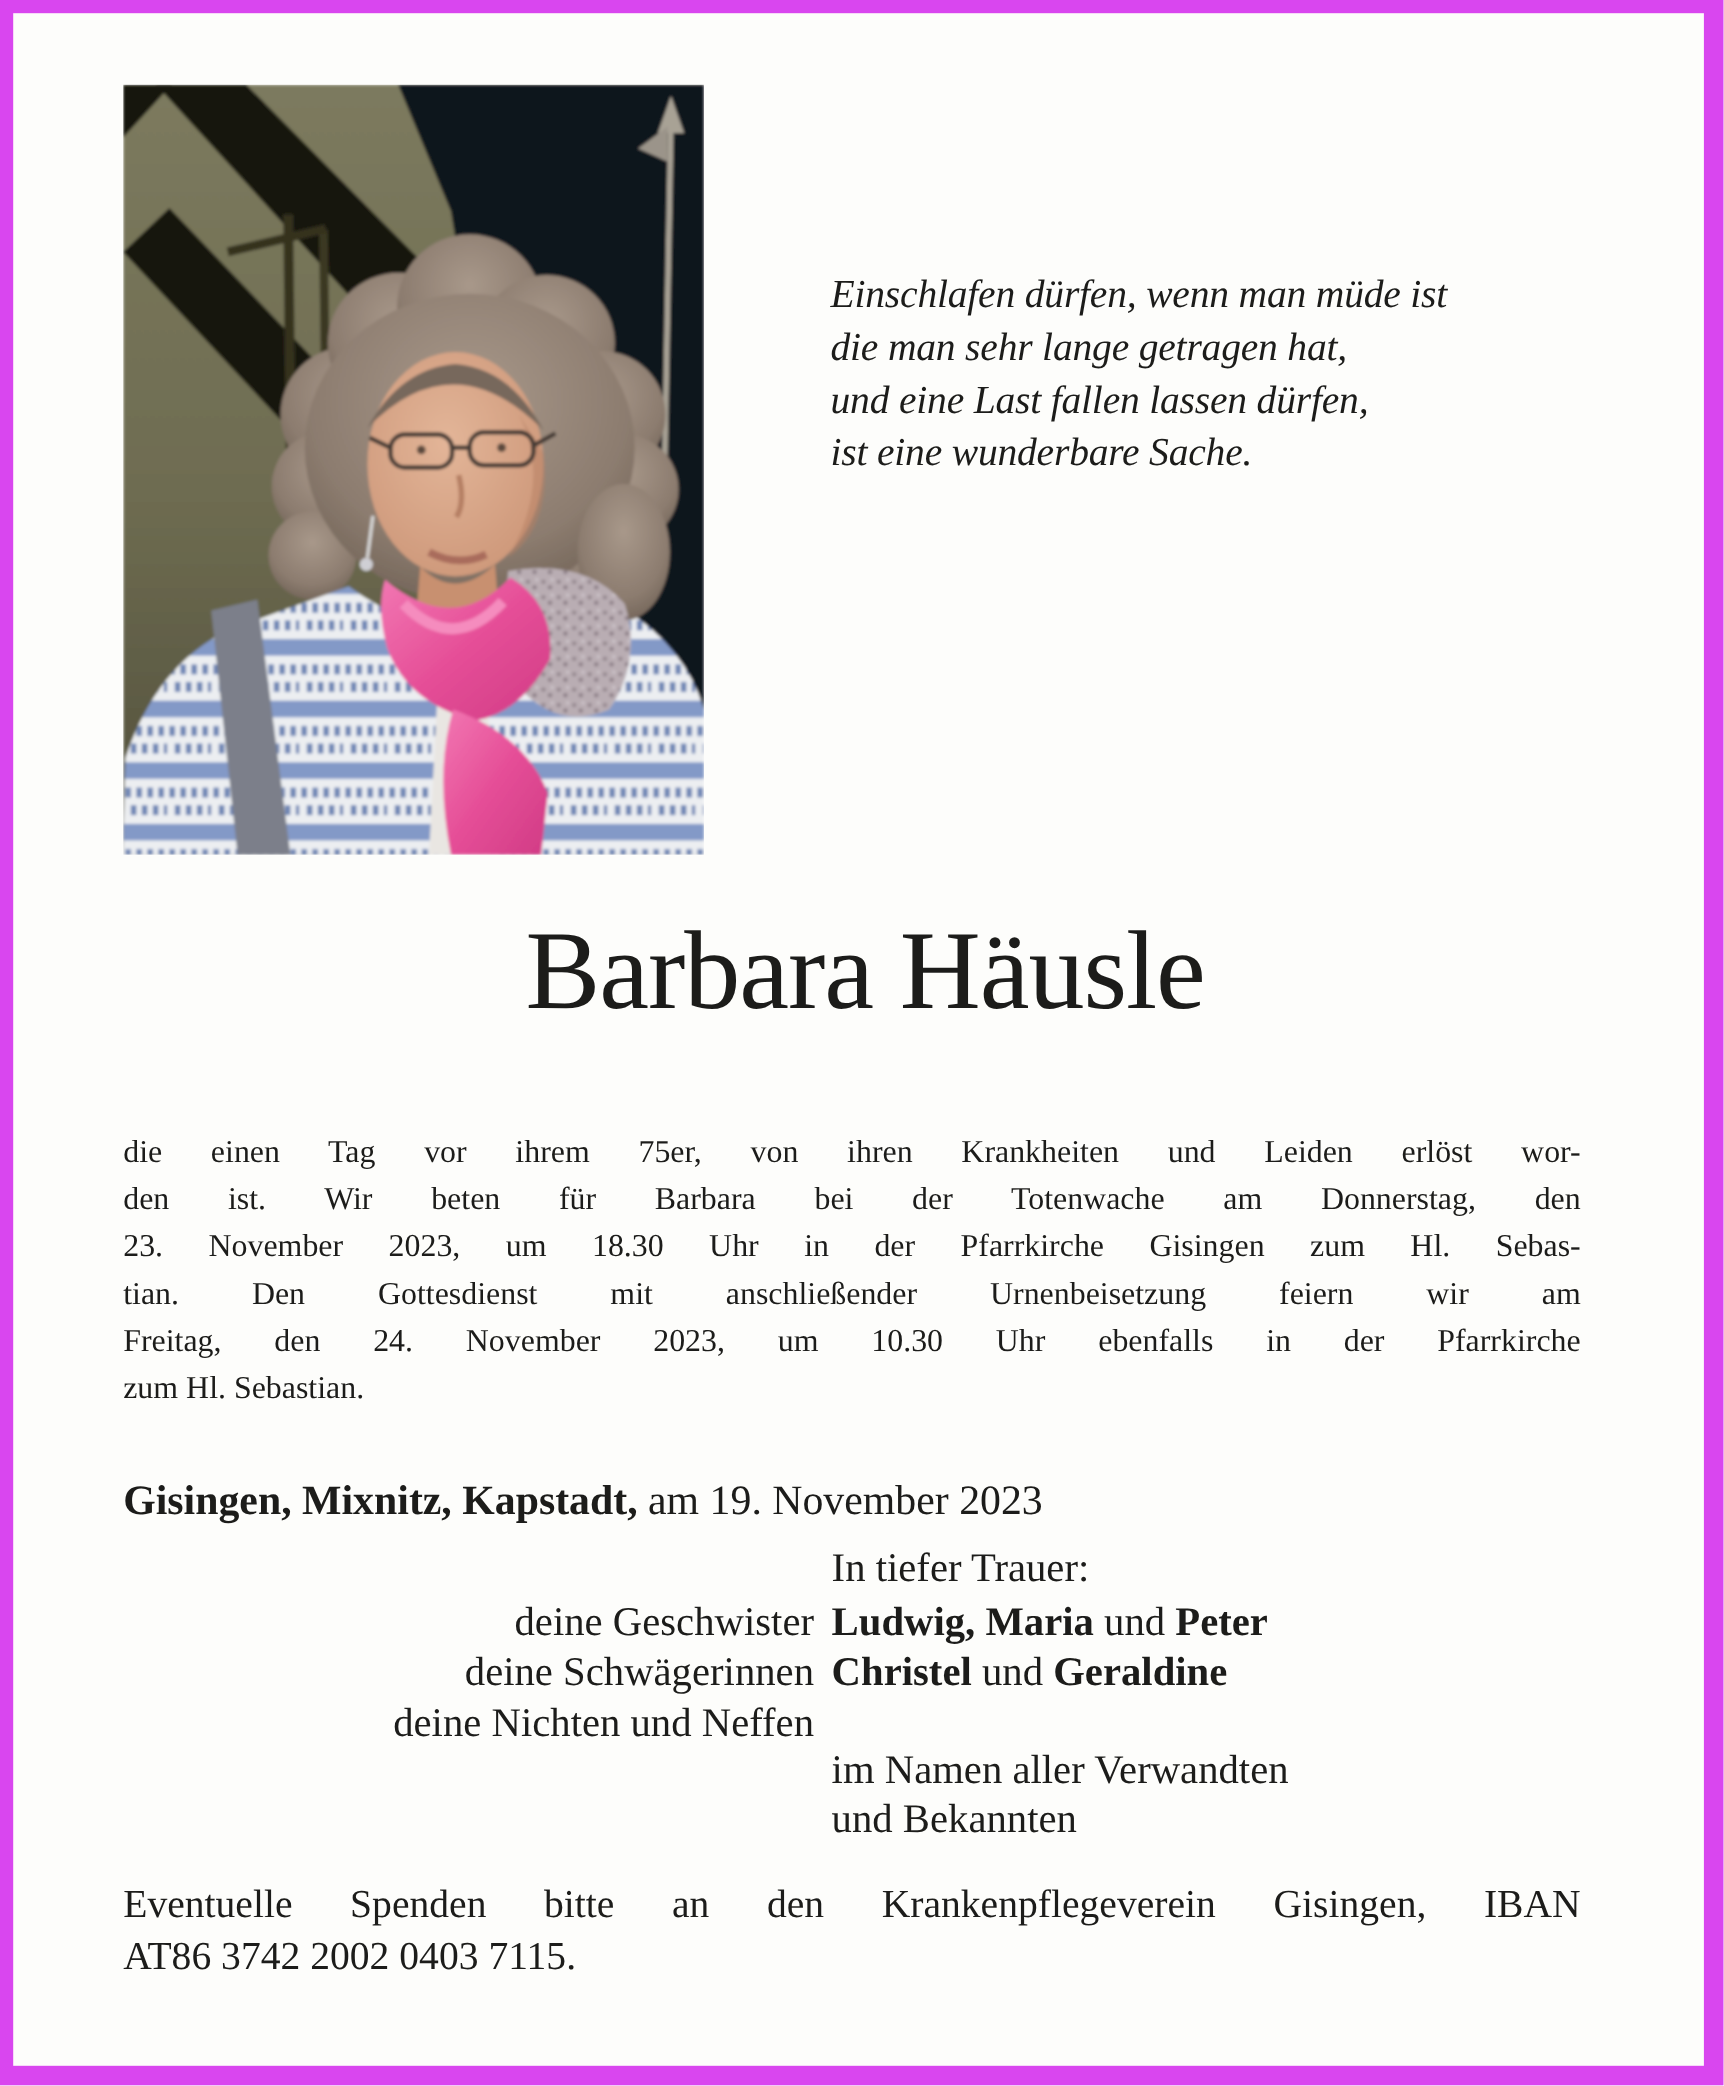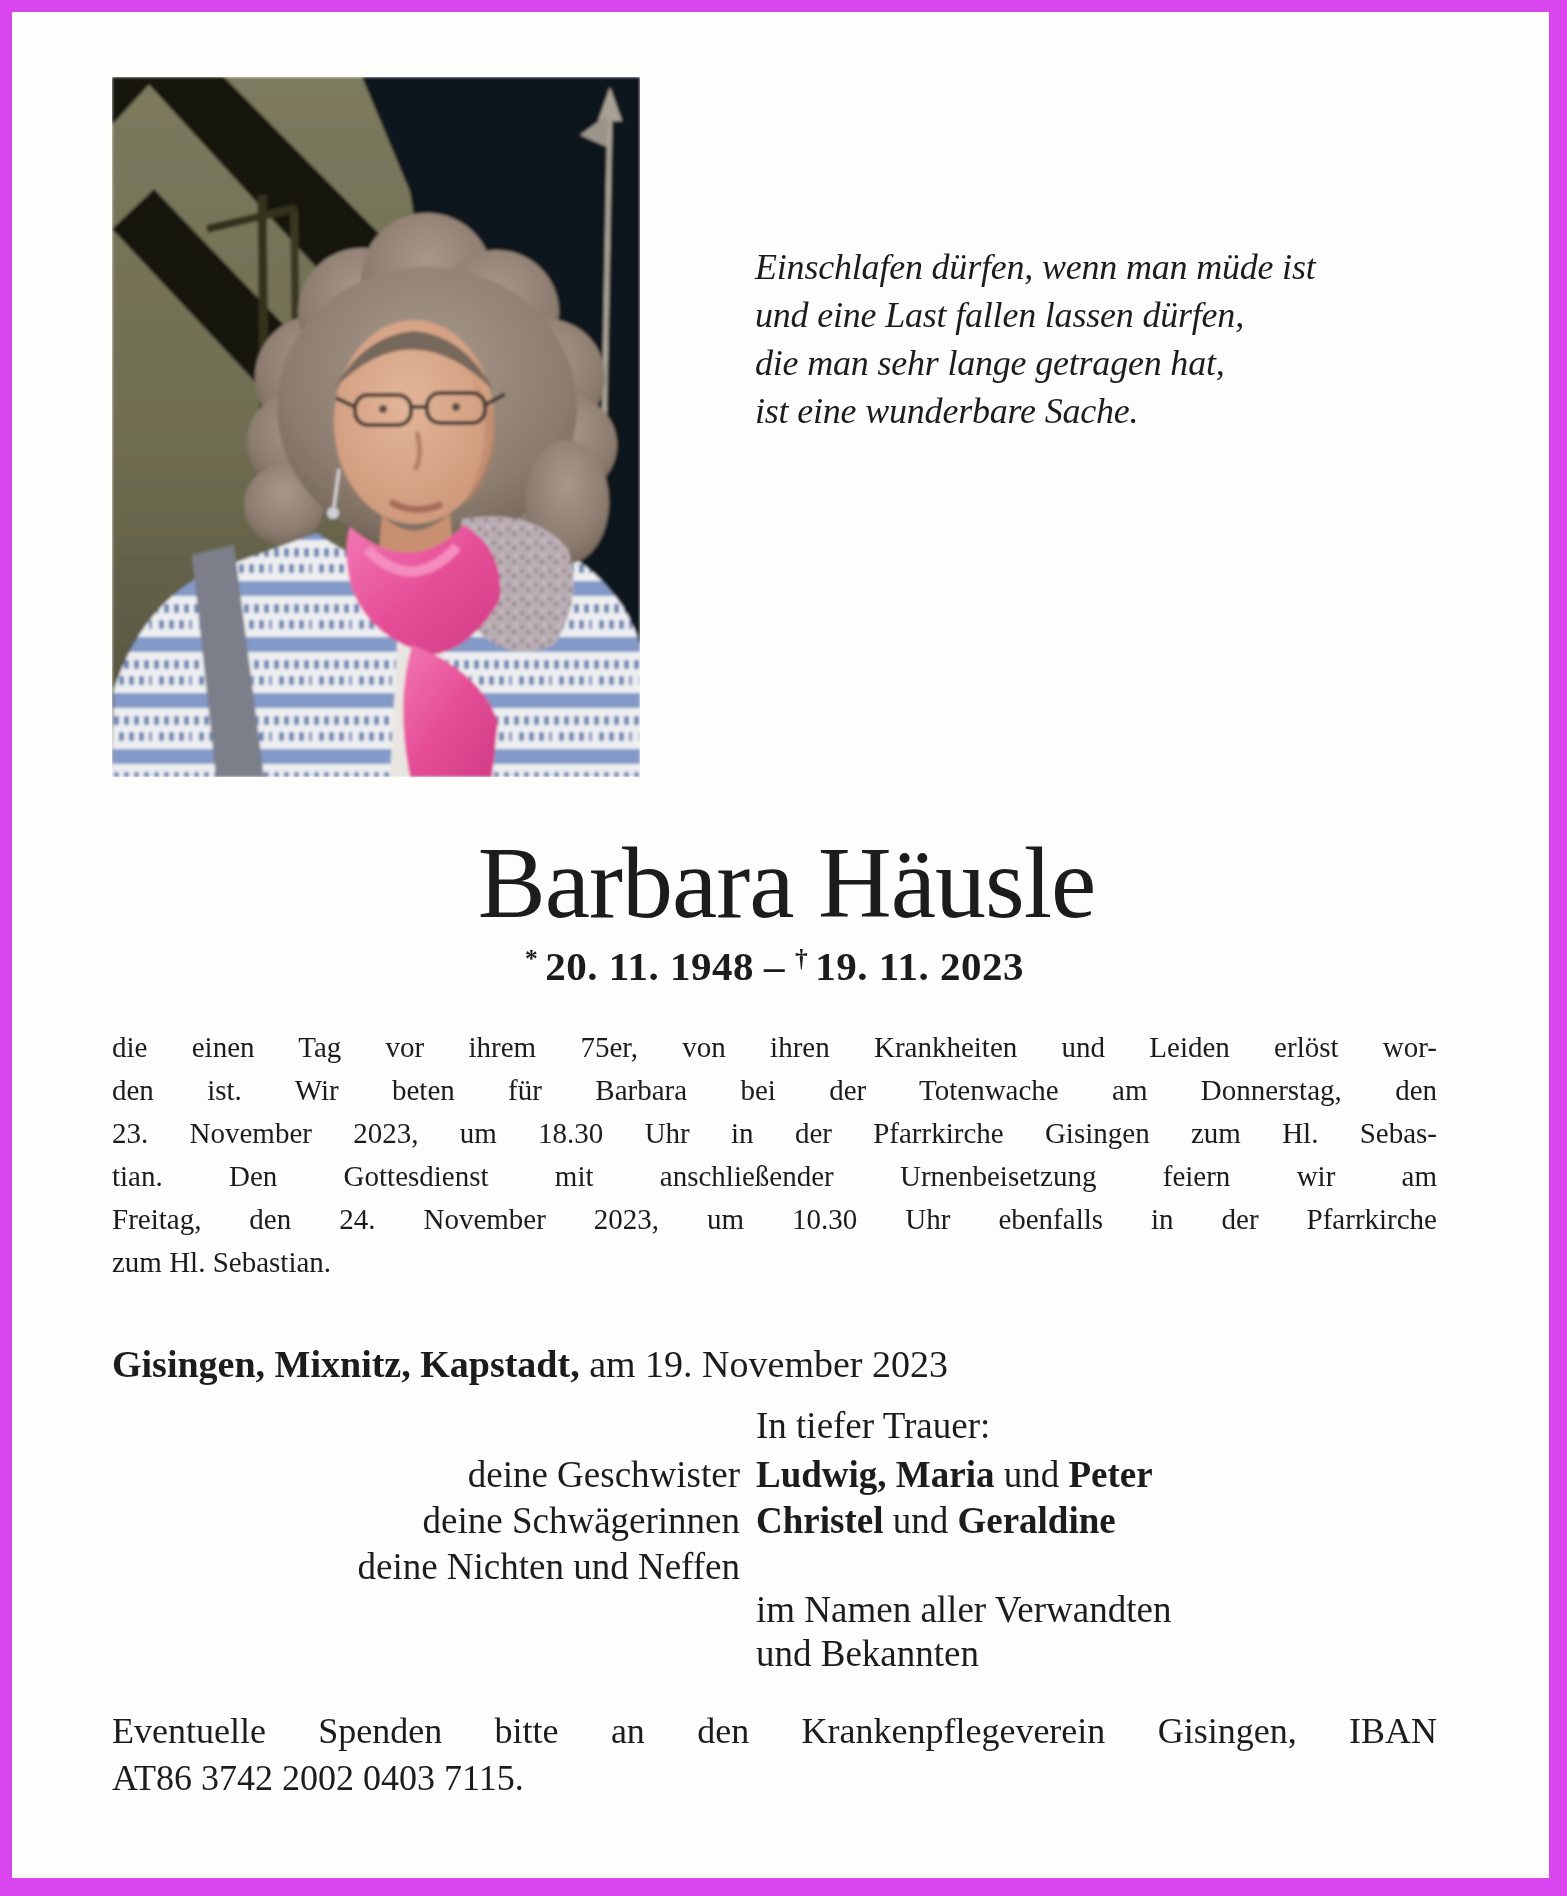--- a/index.html
+++ b/index.html
@@ -139,31 +139,28 @@
         <path d="M80 478 L122 468 L152 700 L104 700 Z" fill="#7b7f8a"></path>
         <path d="M350 442 Q420 430 456 472 Q472 522 442 568 Q396 588 360 548 Q344 492 350 442 Z" fill="url(#speck)"></path>
         <path d="M238 450 Q300 502 352 448 Q392 472 388 522 Q360 572 320 578 Q258 562 240 512 Q230 477 238 450 Z" fill="url(#pinkg)"></path>
         <path d="M300 568 Q366 592 386 644 L380 700 L298 700 Q283 624 300 568 Z" fill="url(#pinkg)"></path>
         <path d="M255 472 Q300 518 345 470" stroke="#f58cbe" stroke-width="10" fill="none"></path>
       </g>
     </svg>
 
     <div class="quote">
         <div class="qline">Einschlafen dürfen, wenn man müde ist</div>
+        <div class="qline">die man sehr lange getragen hat,</div>
         <div class="qline">und eine Last fallen lassen dürfen,</div>
-        <div class="qline">die man sehr lange getragen hat,</div>
         <div class="qline">ist eine wunderbare Sache.</div>
       </div>
 
 
     <h1 class="title">Barbara Häusle</h1>
 
-    <div class="dates">
-      <span class="sym">*</span><span>20. 11. 1948</span><span class="dash">–</span><span class="sym">†</span><span>19. 11. 2023</span>
-    </div>
 
     <div class="announce jblock">
         <div class="jline">die einen Tag vor ihrem 75er, von ihren Krankheiten und Leiden erlöst wor-</div>
         <div class="jline">den ist. Wir beten für Barbara bei der Totenwache am Donnerstag, den</div>
         <div class="jline">23. November 2023, um 18.30 Uhr in der Pfarrkirche Gisingen zum Hl. Sebas-</div>
         <div class="jline">tian. Den Gottesdienst mit anschließender Urnenbeisetzung feiern wir am</div>
         <div class="jline">Freitag, den 24. November 2023, um 10.30 Uhr ebenfalls in der Pfarrkirche</div>
         <div class="jline">zum Hl. Sebastian.</div>
       </div>
 

